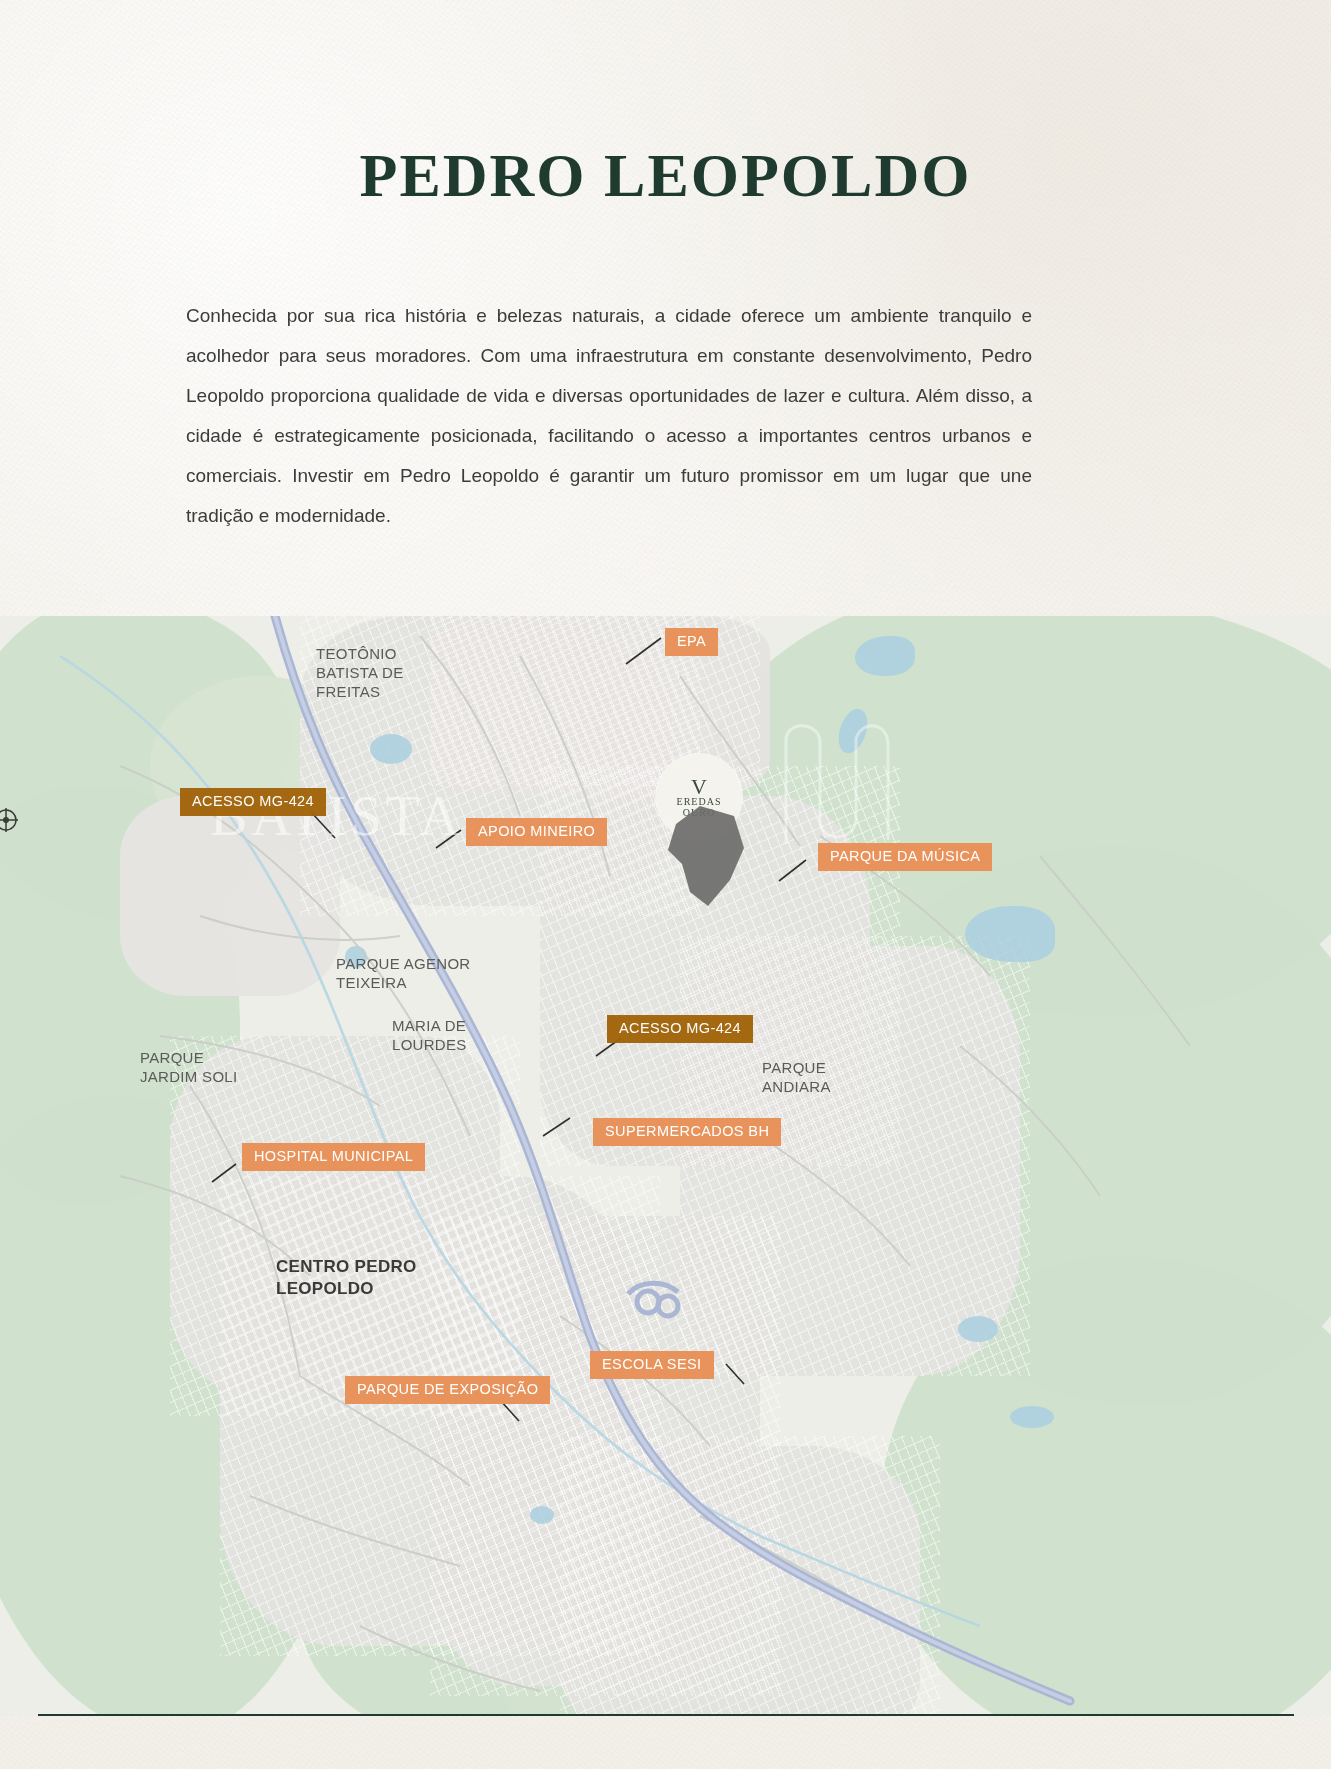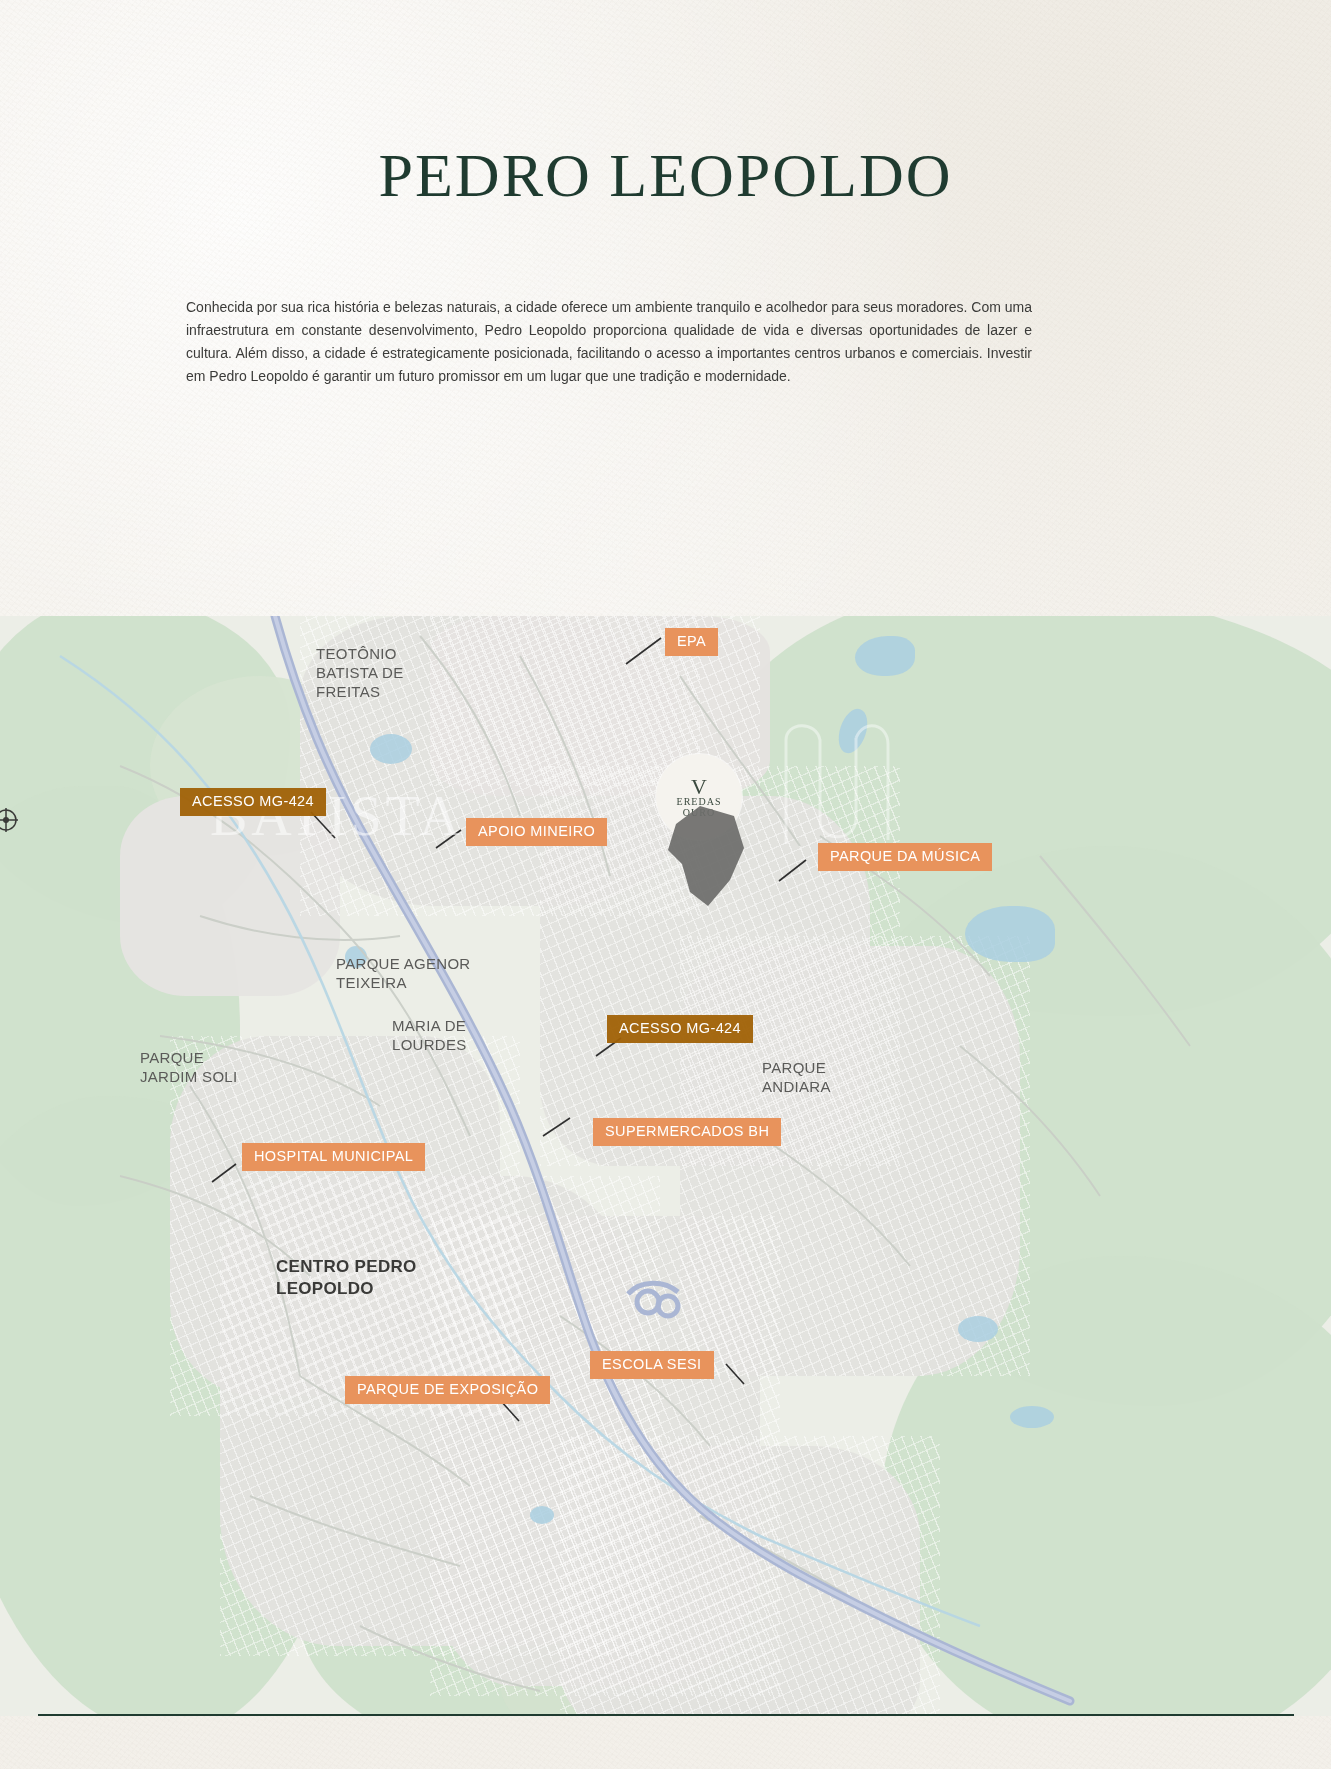--- a/index.html
+++ b/index.html
@@ -38,29 +38,29 @@
   .title {
     position: absolute;
     top: 140px;
     left: 0;
     right: 0;
     text-align: center;
     font-family: "Liberation Serif", serif;
     font-size: 62px;
     letter-spacing: 2px;
     color: #1f3b30;
-    font-weight: 400;
+    font-weight: 700;
   }
   .intro {
     position: absolute;
     top: 296px;
     left: 186px;
     width: 846px;
-    font-size: 14px;
-    line-height: 23px;
+    font-size: 19px;
+    line-height: 40px;
     color: #3b3b39;
     text-align: justify;
   }
 
   
   .map-wrap {
     position: absolute;
     top: 616px;
     left: 0;
     width: 1331px;

